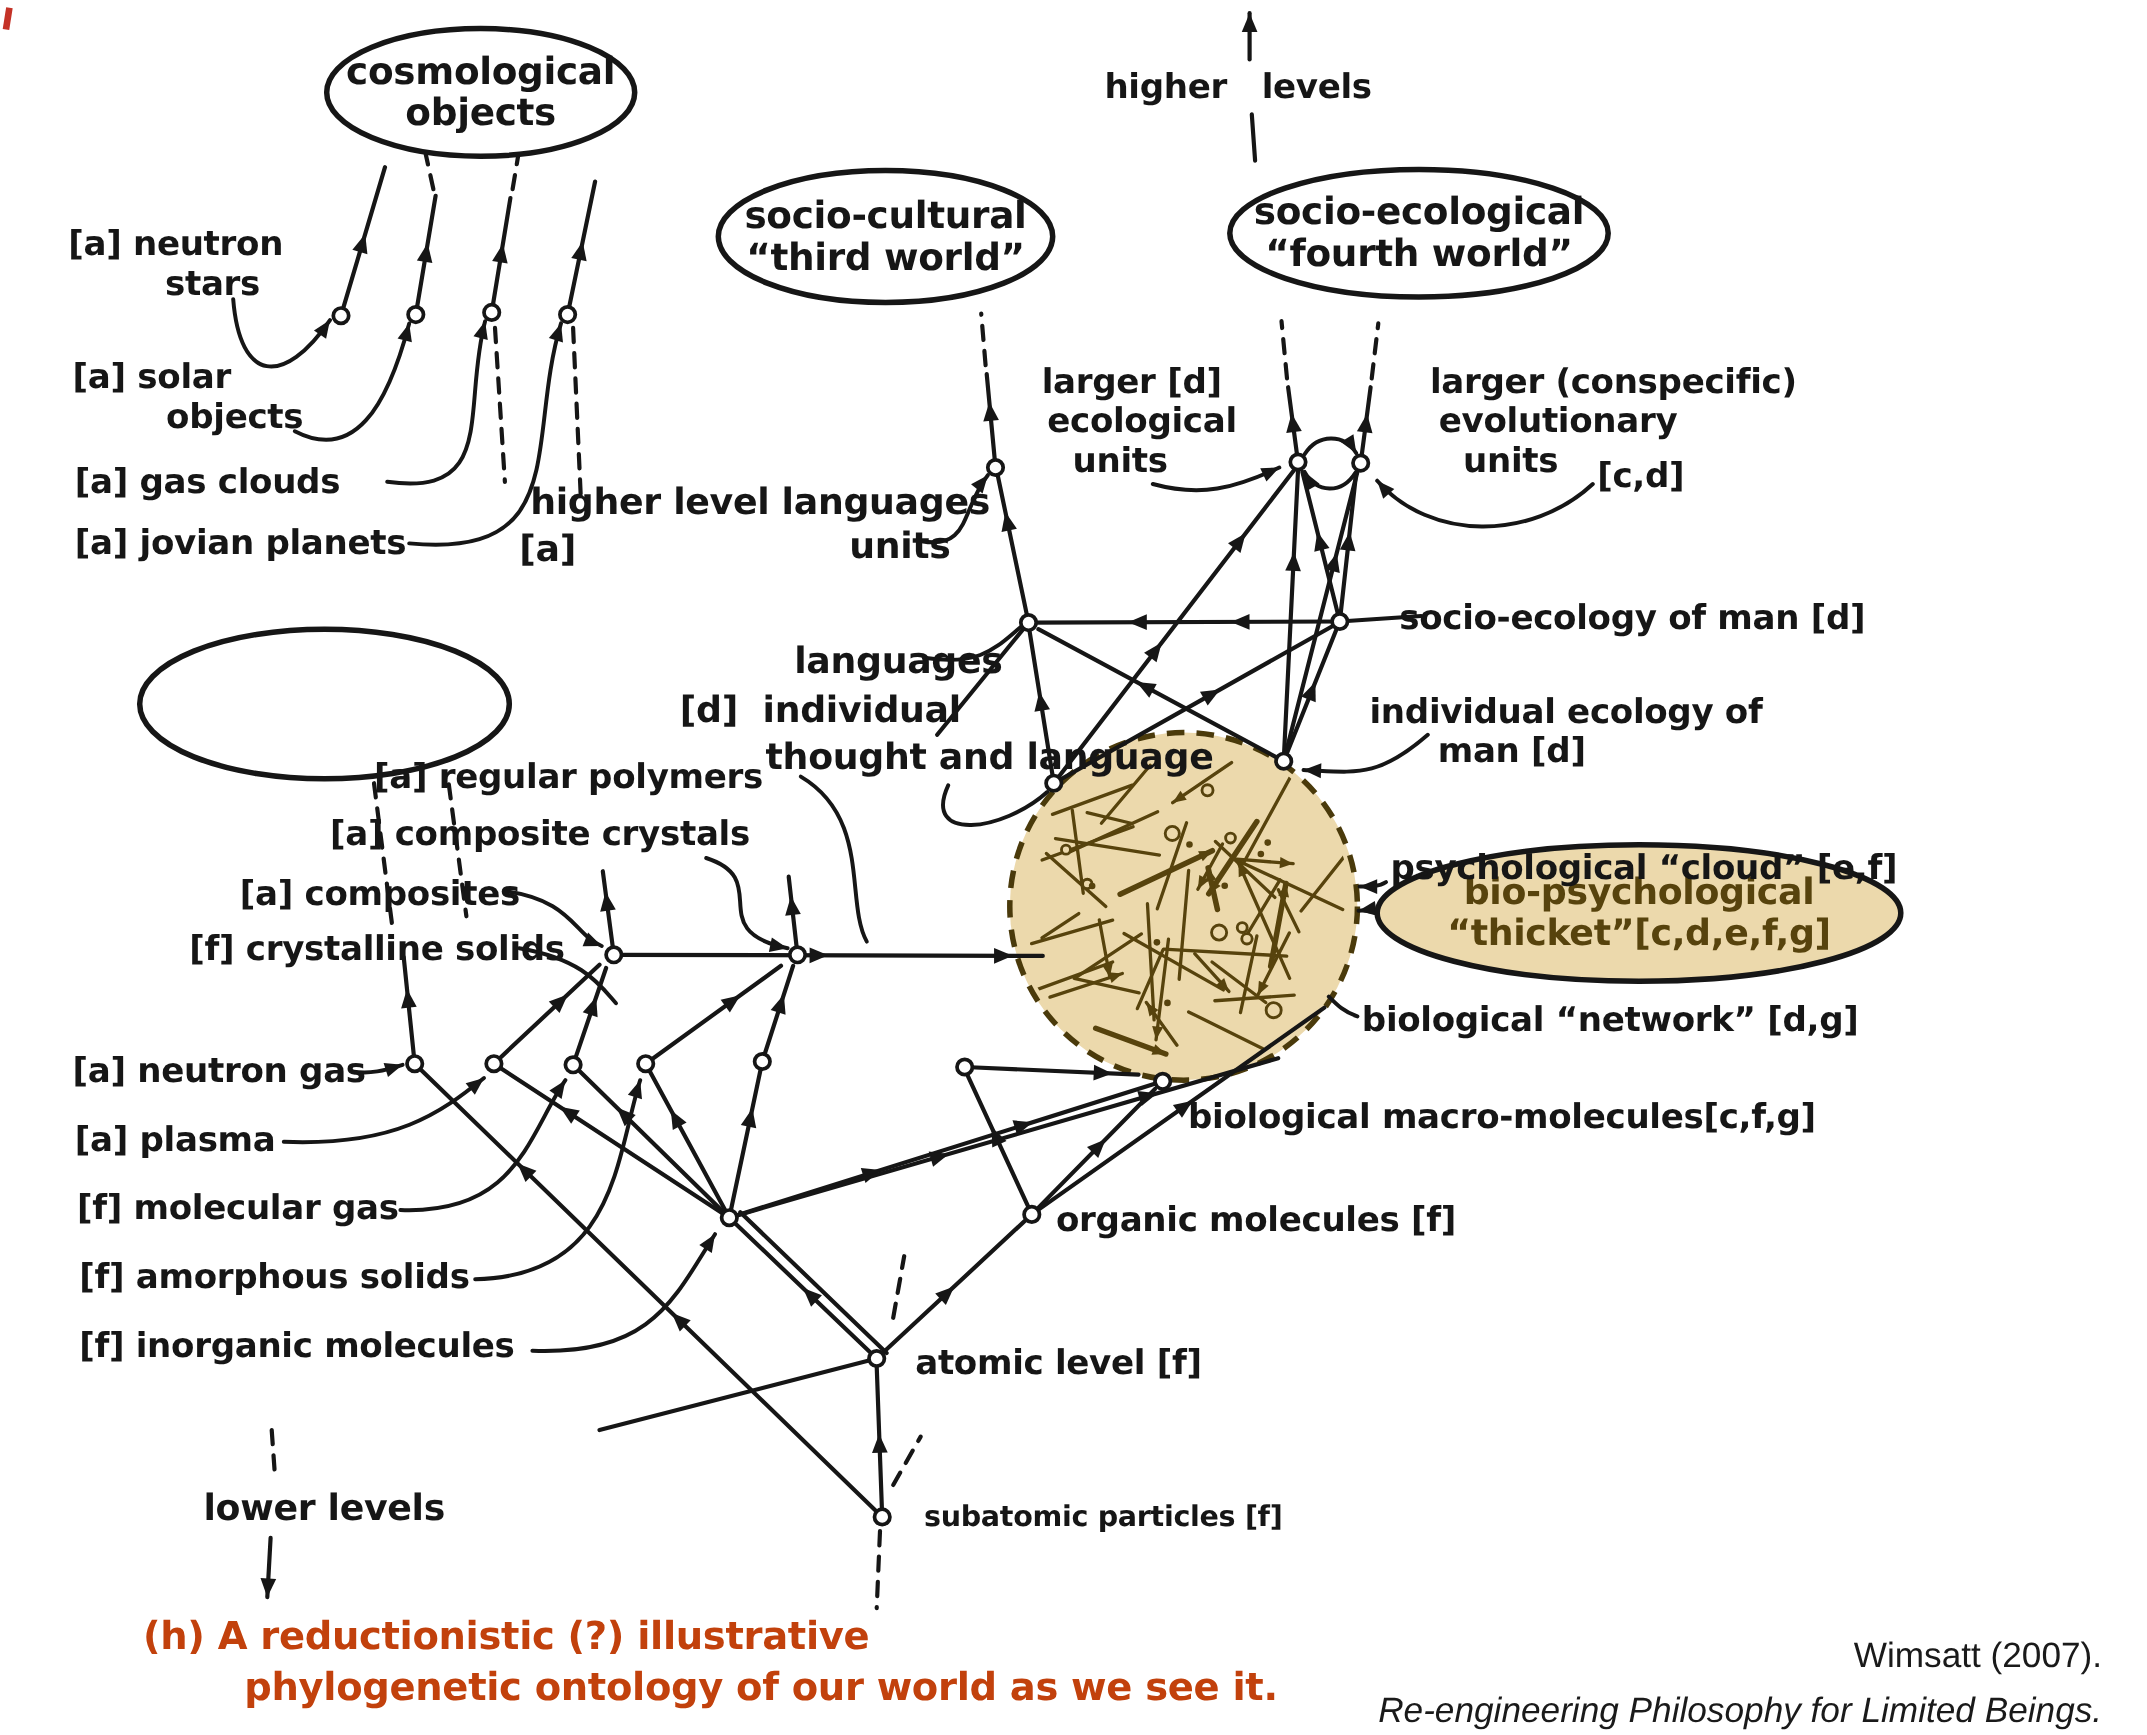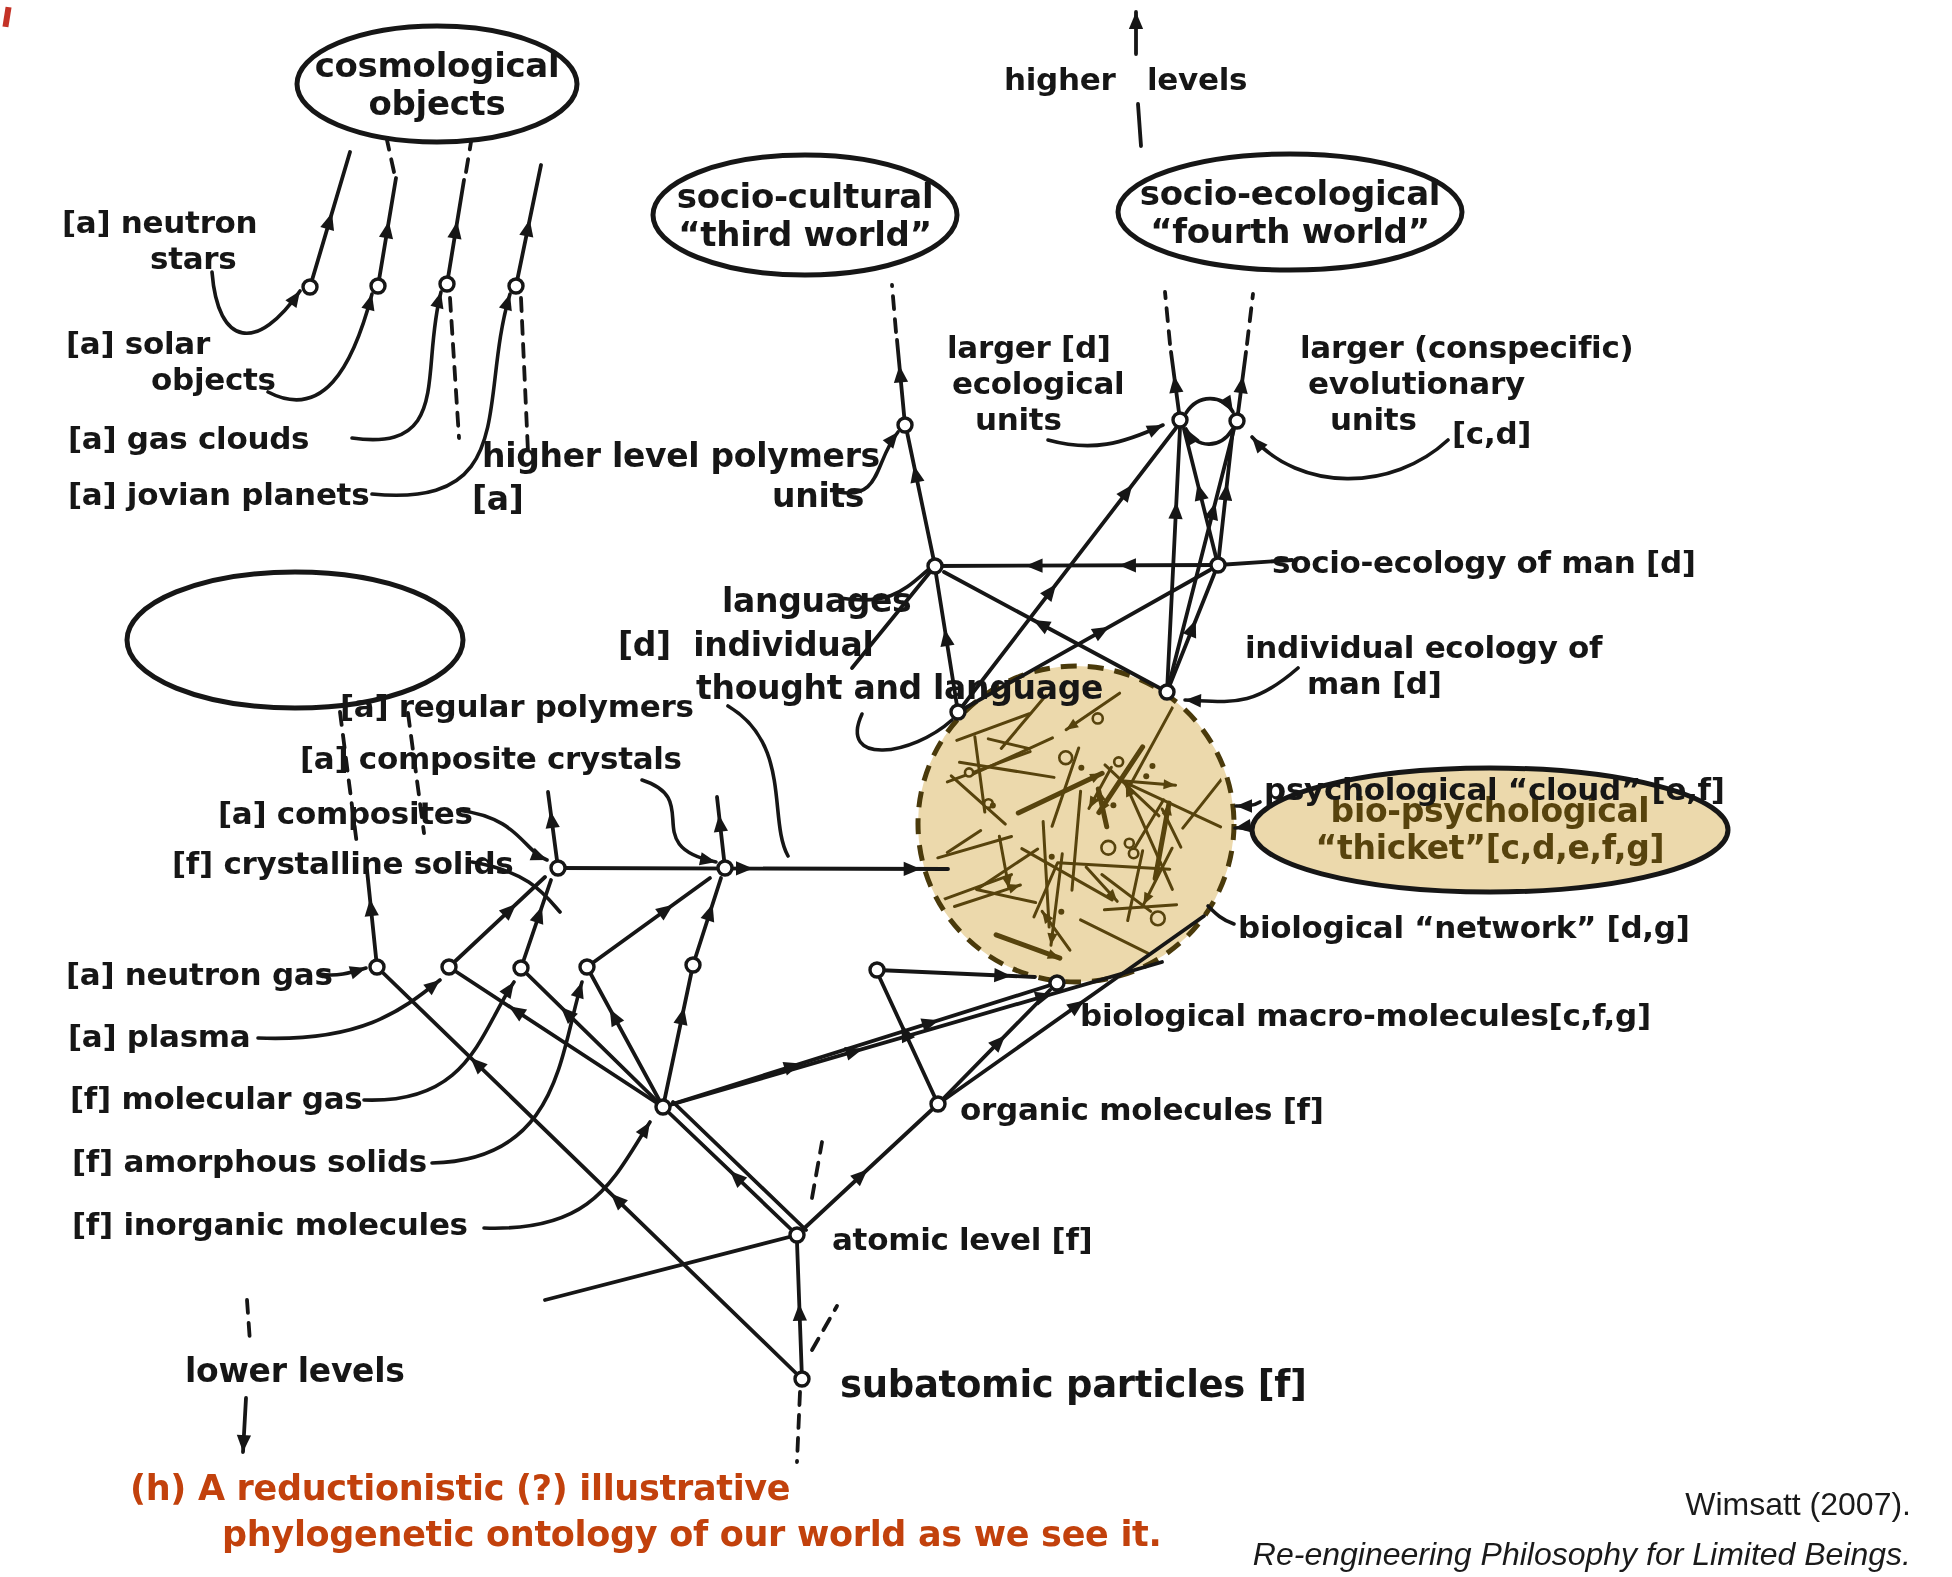--- a/index.html
+++ b/index.html
@@ -302,21 +302,21 @@
 “third world”</div>
       <div class="ellipse-text" style="left: 1118px; top: 154px; width: 344px; height: 116px; font-size: 34px; white-space: pre;">socio-ecological
 “fourth world”</div>
       <div class="ellipse-text" style="left: 1252px; top: 768px; width: 476px; height: 124px; font-size: 33px; color: rgb(87, 67, 13); white-space: pre;">bio-psychological
 “thicket”[c,d,e,f,g]</div>
       <div class="hand" style="left: 62px; top: 205px; font-size: 31px;"><div>[a] neutron</div><div style="margin-left: 88px;">stars</div></div>
       <div class="hand" style="left: 66px; top: 326px; font-size: 31px;"><div>[a] solar</div><div style="margin-left: 85px;">objects</div></div>
       <div class="hand" style="left: 68px; top: 421px; font-size: 31px;"><div>[a] gas clouds</div></div>
       <div class="hand" style="left: 68px; top: 477px; font-size: 31px;"><div>[a] jovian planets</div></div>
       <div class="hand" style="left: 1004px; top: 62px; font-size: 31px;"><div>higher   levels</div></div>
-      <div class="hand" style="left: 482px; top: 437px; font-size: 33px;"><div>higher level polymers</div></div>
+      <div class="hand" style="left: 482px; top: 437px; font-size: 33px;"><div>higher level languages</div></div>
       <div class="hand" style="left: 472px; top: 480px; font-size: 33px;"><div>[a]</div></div>
       <div class="hand" style="left: 772px; top: 477px; font-size: 33px;"><div>units</div></div>
       <div class="hand" style="left: 722px; top: 582px; font-size: 33px;"><div>languages</div></div>
       <div class="hand" style="left: 618px; top: 626px; font-size: 33px;"><div>[d]  individual</div></div>
       <div class="hand" style="left: 696px; top: 669px; font-size: 33px;"><div>thought and language</div></div>
       <div class="hand" style="left: 340px; top: 689px; font-size: 31px;"><div>[a] regular polymers</div></div>
       <div class="hand" style="left: 300px; top: 741px; font-size: 31px;"><div>[a] composite crystals</div></div>
       <div class="hand" style="left: 218px; top: 796px; font-size: 31px;"><div>[a] composites</div></div>
       <div class="hand" style="left: 172px; top: 846px; font-size: 31px;"><div>[f] crystalline solids</div></div>
       <div class="hand" style="left: 66px; top: 957px; font-size: 31px;"><div>[a] neutron gas</div></div>
@@ -327,21 +327,21 @@
       <div class="hand" style="left: 947px; top: 330px; font-size: 31px;"><div>larger [d]</div><div style="margin-left: 5px;">ecological</div><div style="margin-left: 28px;">units</div></div>
       <div class="hand" style="left: 1300px; top: 330px; font-size: 31px;"><div>larger (conspecific)</div><div style="margin-left: 8px;">evolutionary</div><div style="margin-left: 30px;">units</div></div>
       <div class="hand" style="left: 1452px; top: 416px; font-size: 31px;"><div>[c,d]</div></div>
       <div class="hand" style="left: 1272px; top: 545px; font-size: 31px;"><div>socio-ecology of man [d]</div></div>
       <div class="hand" style="left: 1245px; top: 630px; font-size: 31px;"><div>individual ecology of</div><div style="margin-left: 62px;">man [d]</div></div>
       <div class="hand" style="left: 1264px; top: 772px; font-size: 31px;"><div>psychological “cloud” [e,f]</div></div>
       <div class="hand" style="left: 1238px; top: 910px; font-size: 31px;"><div>biological “network” [d,g]</div></div>
       <div class="hand" style="left: 1080px; top: 998px; font-size: 31px;"><div>biological macro-molecules[c,f,g]</div></div>
       <div class="hand" style="left: 960px; top: 1092px; font-size: 31px;"><div>organic molecules [f]</div></div>
       <div class="hand" style="left: 832px; top: 1222px; font-size: 31px;"><div>atomic level [f]</div></div>
-      <div class="hand" style="left: 840px; top: 1364px; font-size: 37px;"><div>subatomic particles [f]</div></div>
+      <div class="hand" style="left: 840px; top: 1364px; font-size: 26px;"><div>subatomic particles [f]</div></div>
       <div class="hand" style="left: 185px; top: 1352px; font-size: 33px;"><div>lower levels</div></div>
     </div>
   <div class="artifact" style="left:4px;top:7px;width:6px;height:20px;transform:rotate(9deg);"></div>
   <div class="caption" style="left:130px;top:1468px;">
     <div>(h)  A reductionistic (?)  illustrative</div>
     <div class="cap2">phylogenetic ontology of our world as we see it.</div>
   </div>
   <div class="citation">
     <div>Wimsatt (2007).</div>
     <div class="cit2">Re-engineering Philosophy for Limited Beings.</div>

